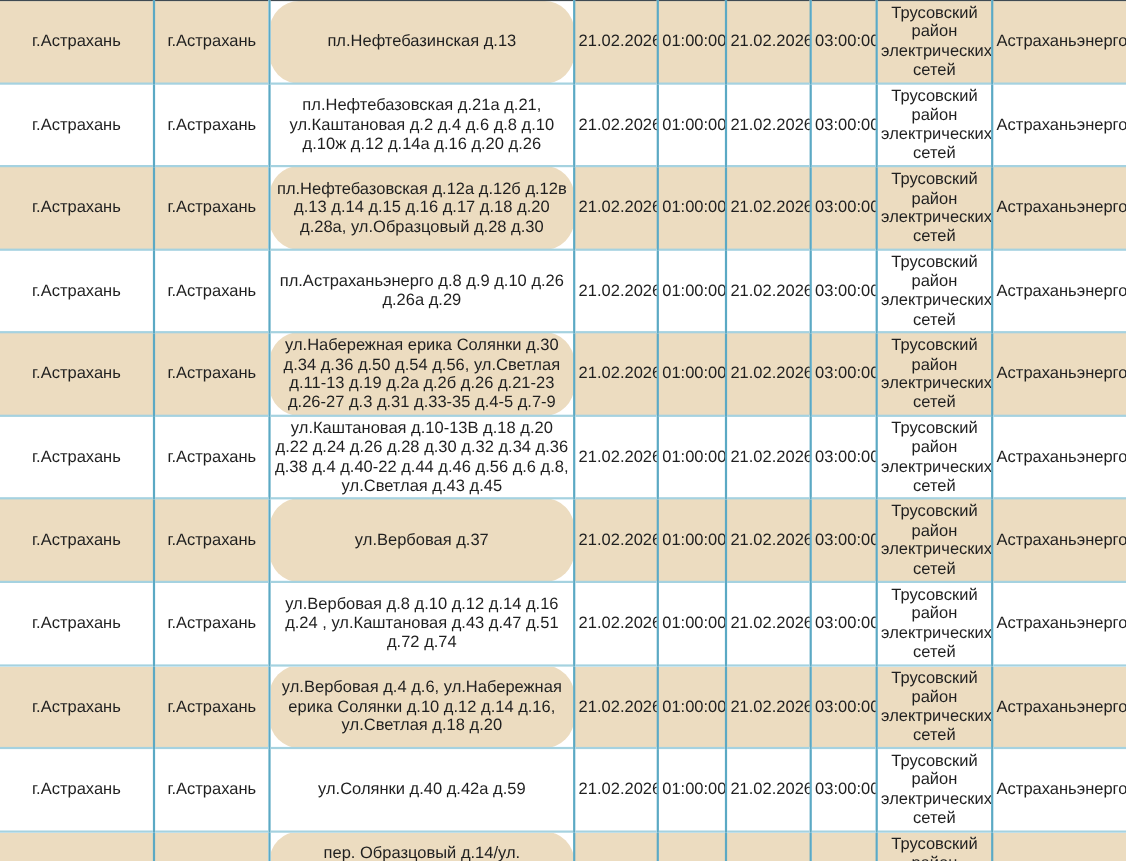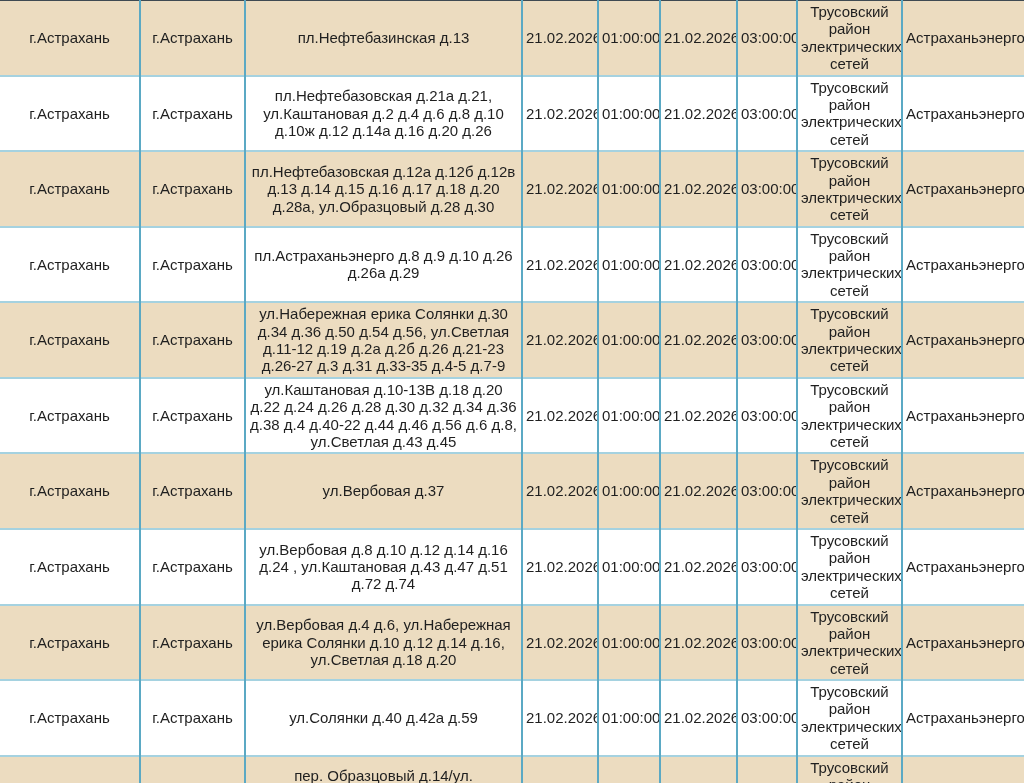--- a/index.html
+++ b/index.html
@@ -38,20 +38,21 @@
     line-height: 1.16;
     overflow: hidden;
   }
   table.outage td:first-child { border-left: none; }
   table.outage tr:first-child td { border-top: none; }
   table.outage tr:nth-child(odd) td { background: var(--row_alt); }
   table.outage tr:nth-child(even) td { background: var(--row_base); }
   td.col-address {
     font-size: 13.5px;
     padding: 2px 5px;
+    border-radius: 27px;
   }
   td.col-start_date, td.col-start_time, td.col-end_date, td.col-end_time {
     white-space: nowrap;
     padding: 2px 1px;
   }
   td.col-branch { font-size: 14.5px; padding: 2px 2px; }
   td.col-company { white-space: nowrap; padding: 2px 1px; }
 </style>
 </head>
 <body>
@@ -109,21 +110,21 @@
         <td class="col-start_date">21.02.2026</td>
         <td class="col-start_time">01:00:00</td>
         <td class="col-end_date">21.02.2026</td>
         <td class="col-end_time">03:00:00</td>
         <td class="col-branch">Трусовский район электрических сетей</td>
         <td class="col-company">Астраханьэнерго</td>
       </tr>
       <tr>
         <td class="col-city">г.Астрахань</td>
         <td class="col-settlement">г.Астрахань</td>
-        <td class="col-address">ул.Набережная ерика Солянки д.30 д.34 д.36 д.50 д.54 д.56, ул.Светлая д.11-12 д.19 д.2а д.2б д.26 д.21-23 д.26-27 д.3 д.31 д.33-35 д.4-5 д.7-9</td>
+        <td class="col-address">ул.Набережная ерика Солянки д.30 д.34 д.36 д.50 д.54 д.56, ул.Светлая д.11-13 д.19 д.2а д.2б д.26 д.21-23 д.26-27 д.3 д.31 д.33-35 д.4-5 д.7-9</td>
         <td class="col-start_date">21.02.2026</td>
         <td class="col-start_time">01:00:00</td>
         <td class="col-end_date">21.02.2026</td>
         <td class="col-end_time">03:00:00</td>
         <td class="col-branch">Трусовский район электрических сетей</td>
         <td class="col-company">Астраханьэнерго</td>
       </tr>
       <tr>
         <td class="col-city">г.Астрахань</td>
         <td class="col-settlement">г.Астрахань</td>

